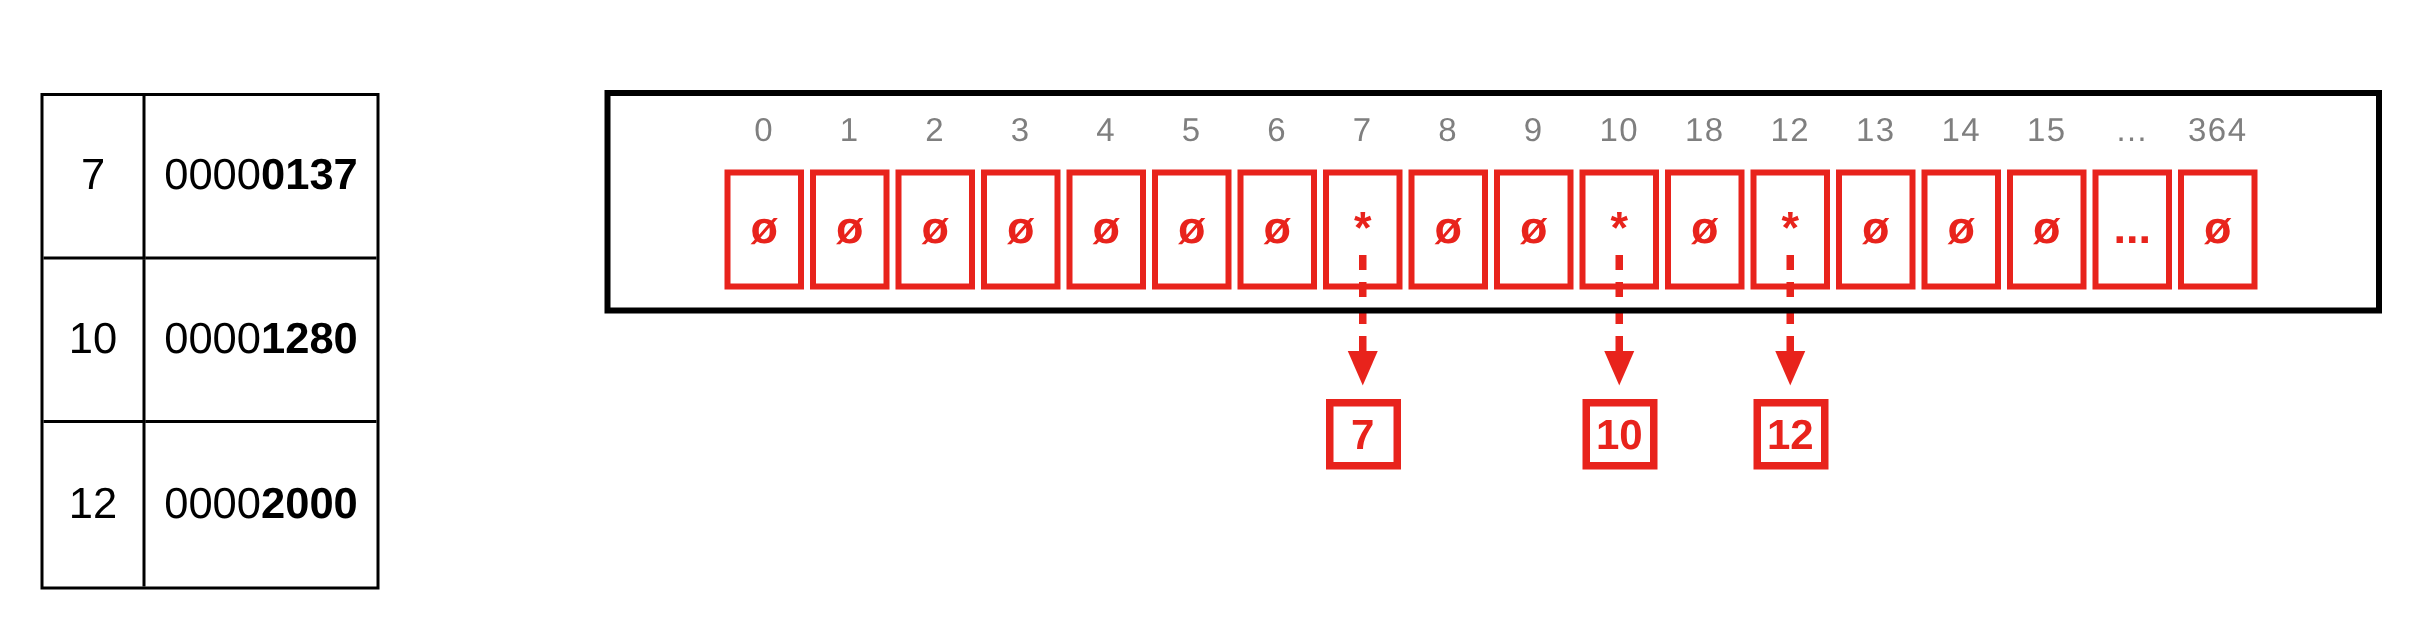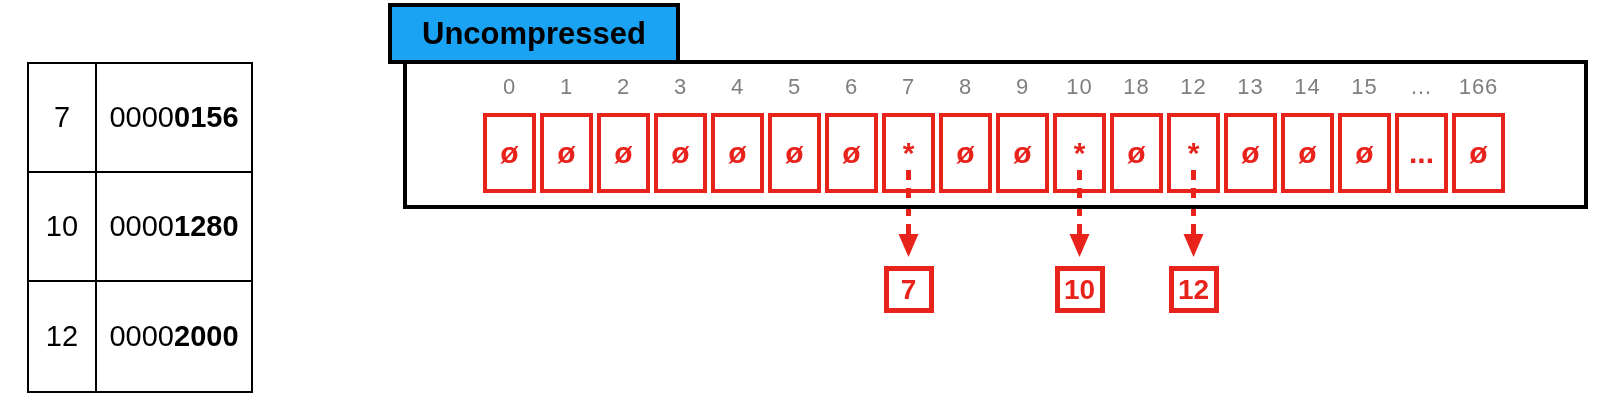--- a/index.html
+++ b/index.html
@@ -103,58 +103,55 @@
       <line x1="1079.5" y1="170" x2="1079.5" y2="234" class="arrow-line"></line>
       <polygon points="1069.5,234 1089.5,234 1079.5,257" class="arrow-head"></polygon>
       <line x1="1193.5" y1="170" x2="1193.5" y2="234" class="arrow-line"></line>
       <polygon points="1183.5,234 1203.5,234 1193.5,257" class="arrow-head"></polygon>
     </svg>
 
   <div class="lookup-table">
       <div class="tcell tnum rb">7</div>
       <div class="tcell tbin rb">
         <span>0000</span>
-        <b>0156</b>
+        <b>0137</b>
       </div>
       <div class="tcell tnum rb">10</div>
       <div class="tcell tbin rb">
         <span>0000</span>
         <b>1280</b>
       </div>
       <div class="tcell tnum">12</div>
       <div class="tcell tbin">
         <span>0000</span>
         <b>2000</b>
       </div>
     </div>
 
-  <div class="label-box">
-    <span>Uncompressed</span>
-  </div>
 
   <div class="main-box">
     <div class="indices-row">
         <span class="idx">0</span>
         <span class="idx">1</span>
         <span class="idx">2</span>
         <span class="idx">3</span>
         <span class="idx">4</span>
         <span class="idx">5</span>
         <span class="idx">6</span>
         <span class="idx">7</span>
         <span class="idx">8</span>
         <span class="idx">9</span>
         <span class="idx">10</span>
         <span class="idx">18</span>
         <span class="idx">12</span>
         <span class="idx">13</span>
         <span class="idx">14</span>
         <span class="idx">15</span>
         <span class="idx">…</span>
-        <span class="idx">166</span>
+        <span class="idx">364</span>
       </div>
     <div class="cells-row">
         <div class="cell">ø</div>
         <div class="cell">ø</div>
         <div class="cell">ø</div>
         <div class="cell">ø</div>
         <div class="cell">ø</div>
         <div class="cell">ø</div>
         <div class="cell">ø</div>
         <div class="cell">*</div>

